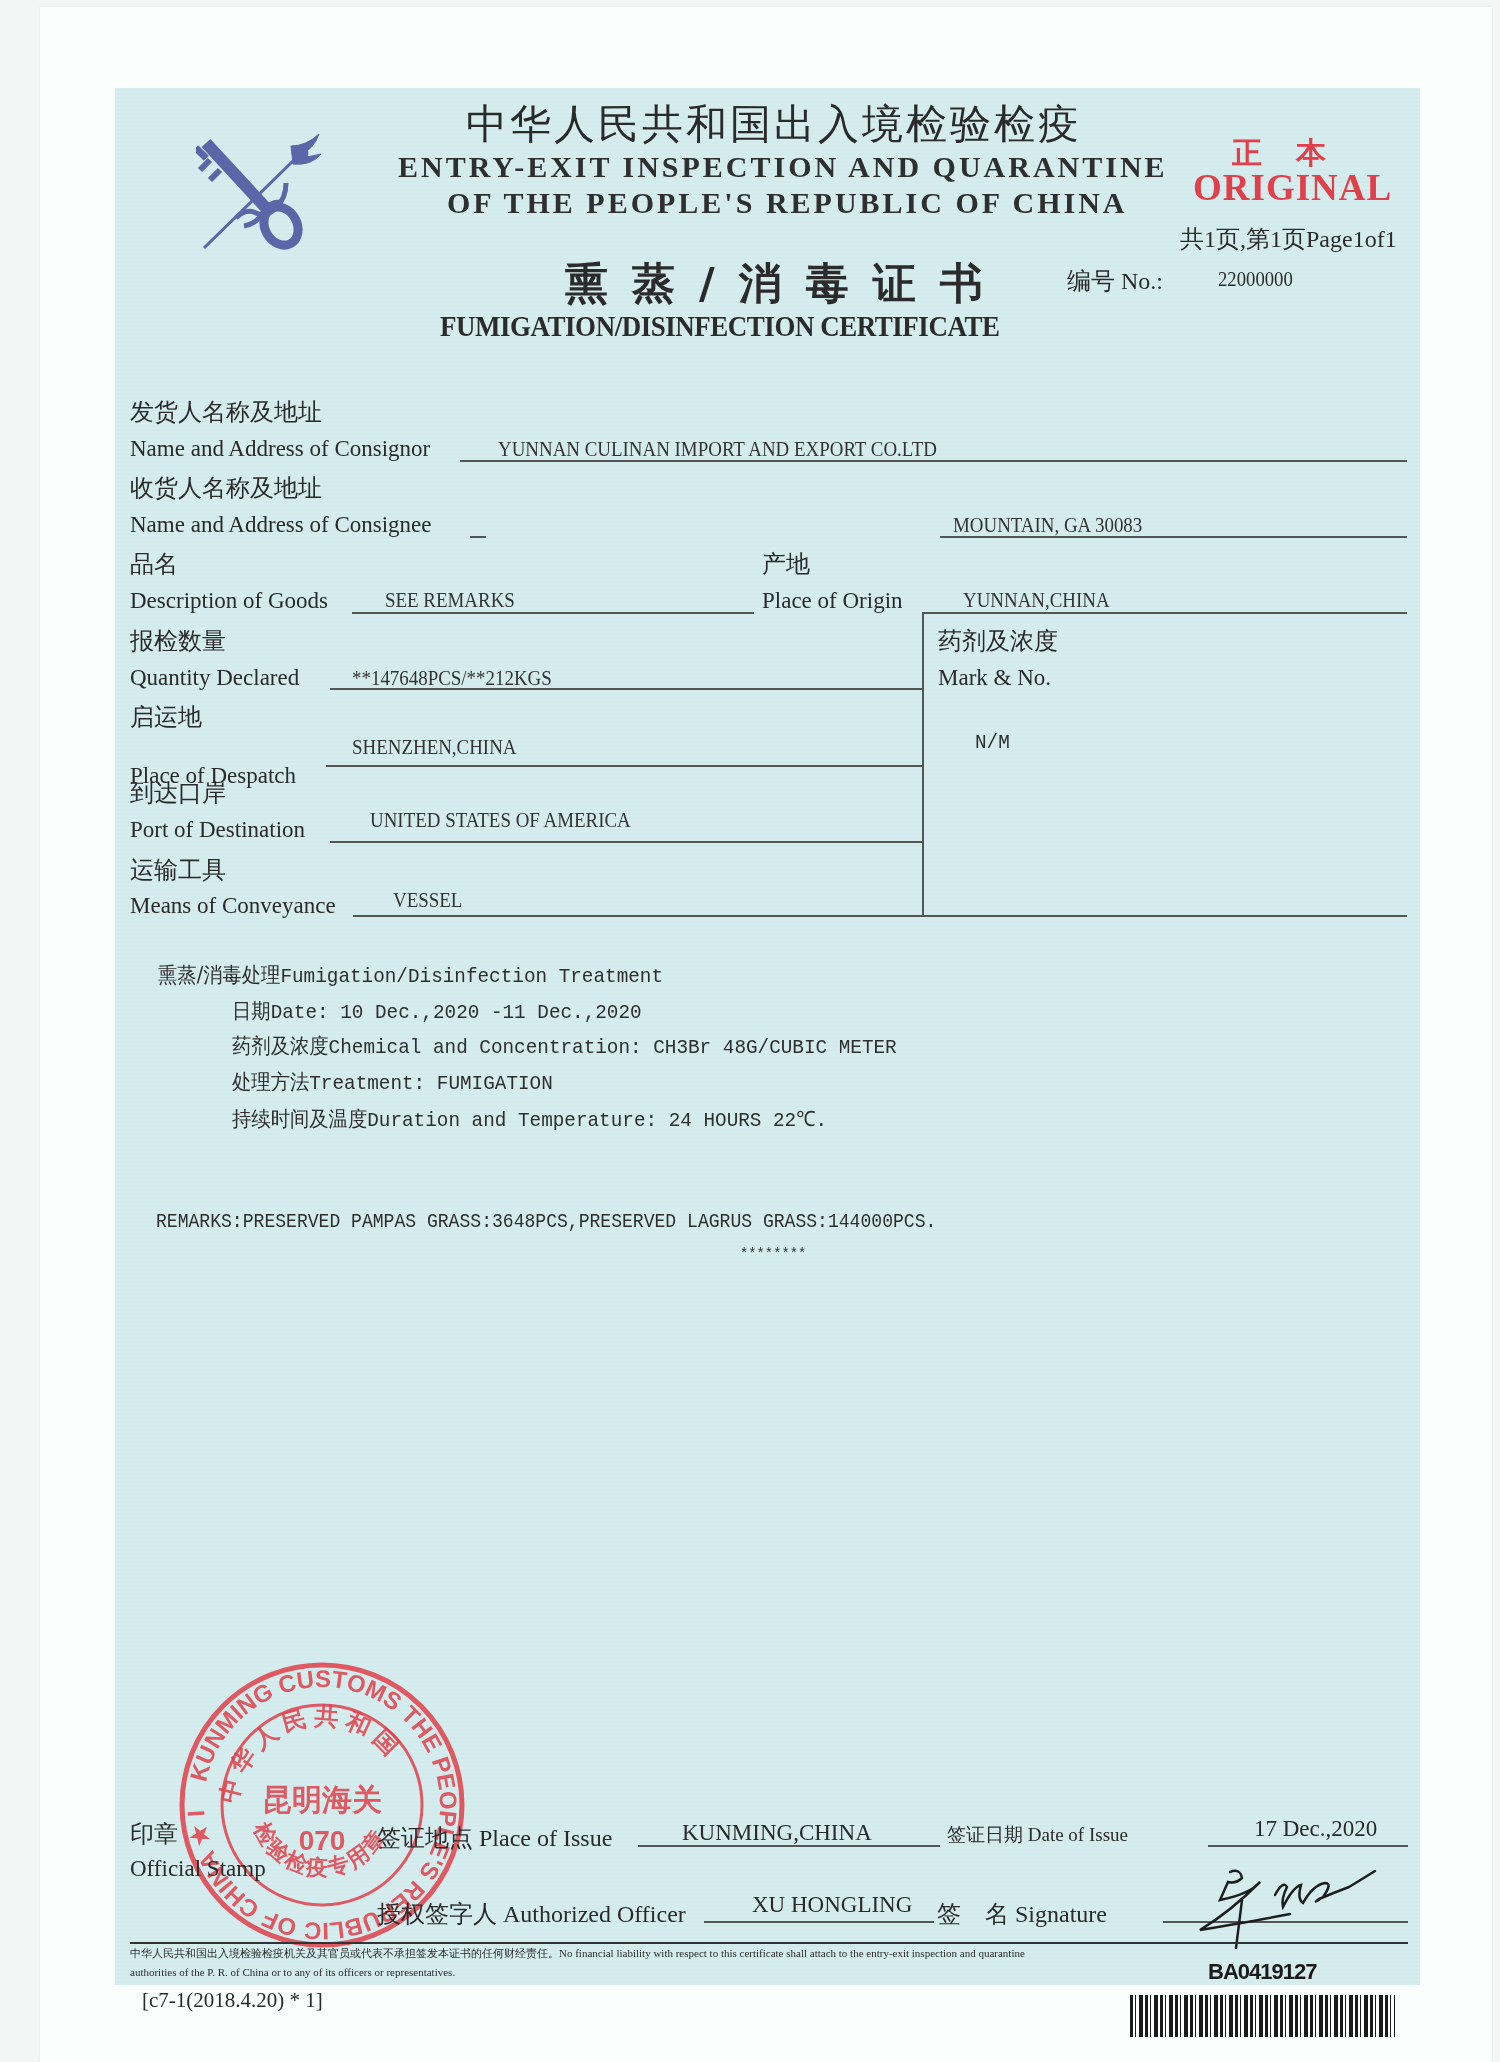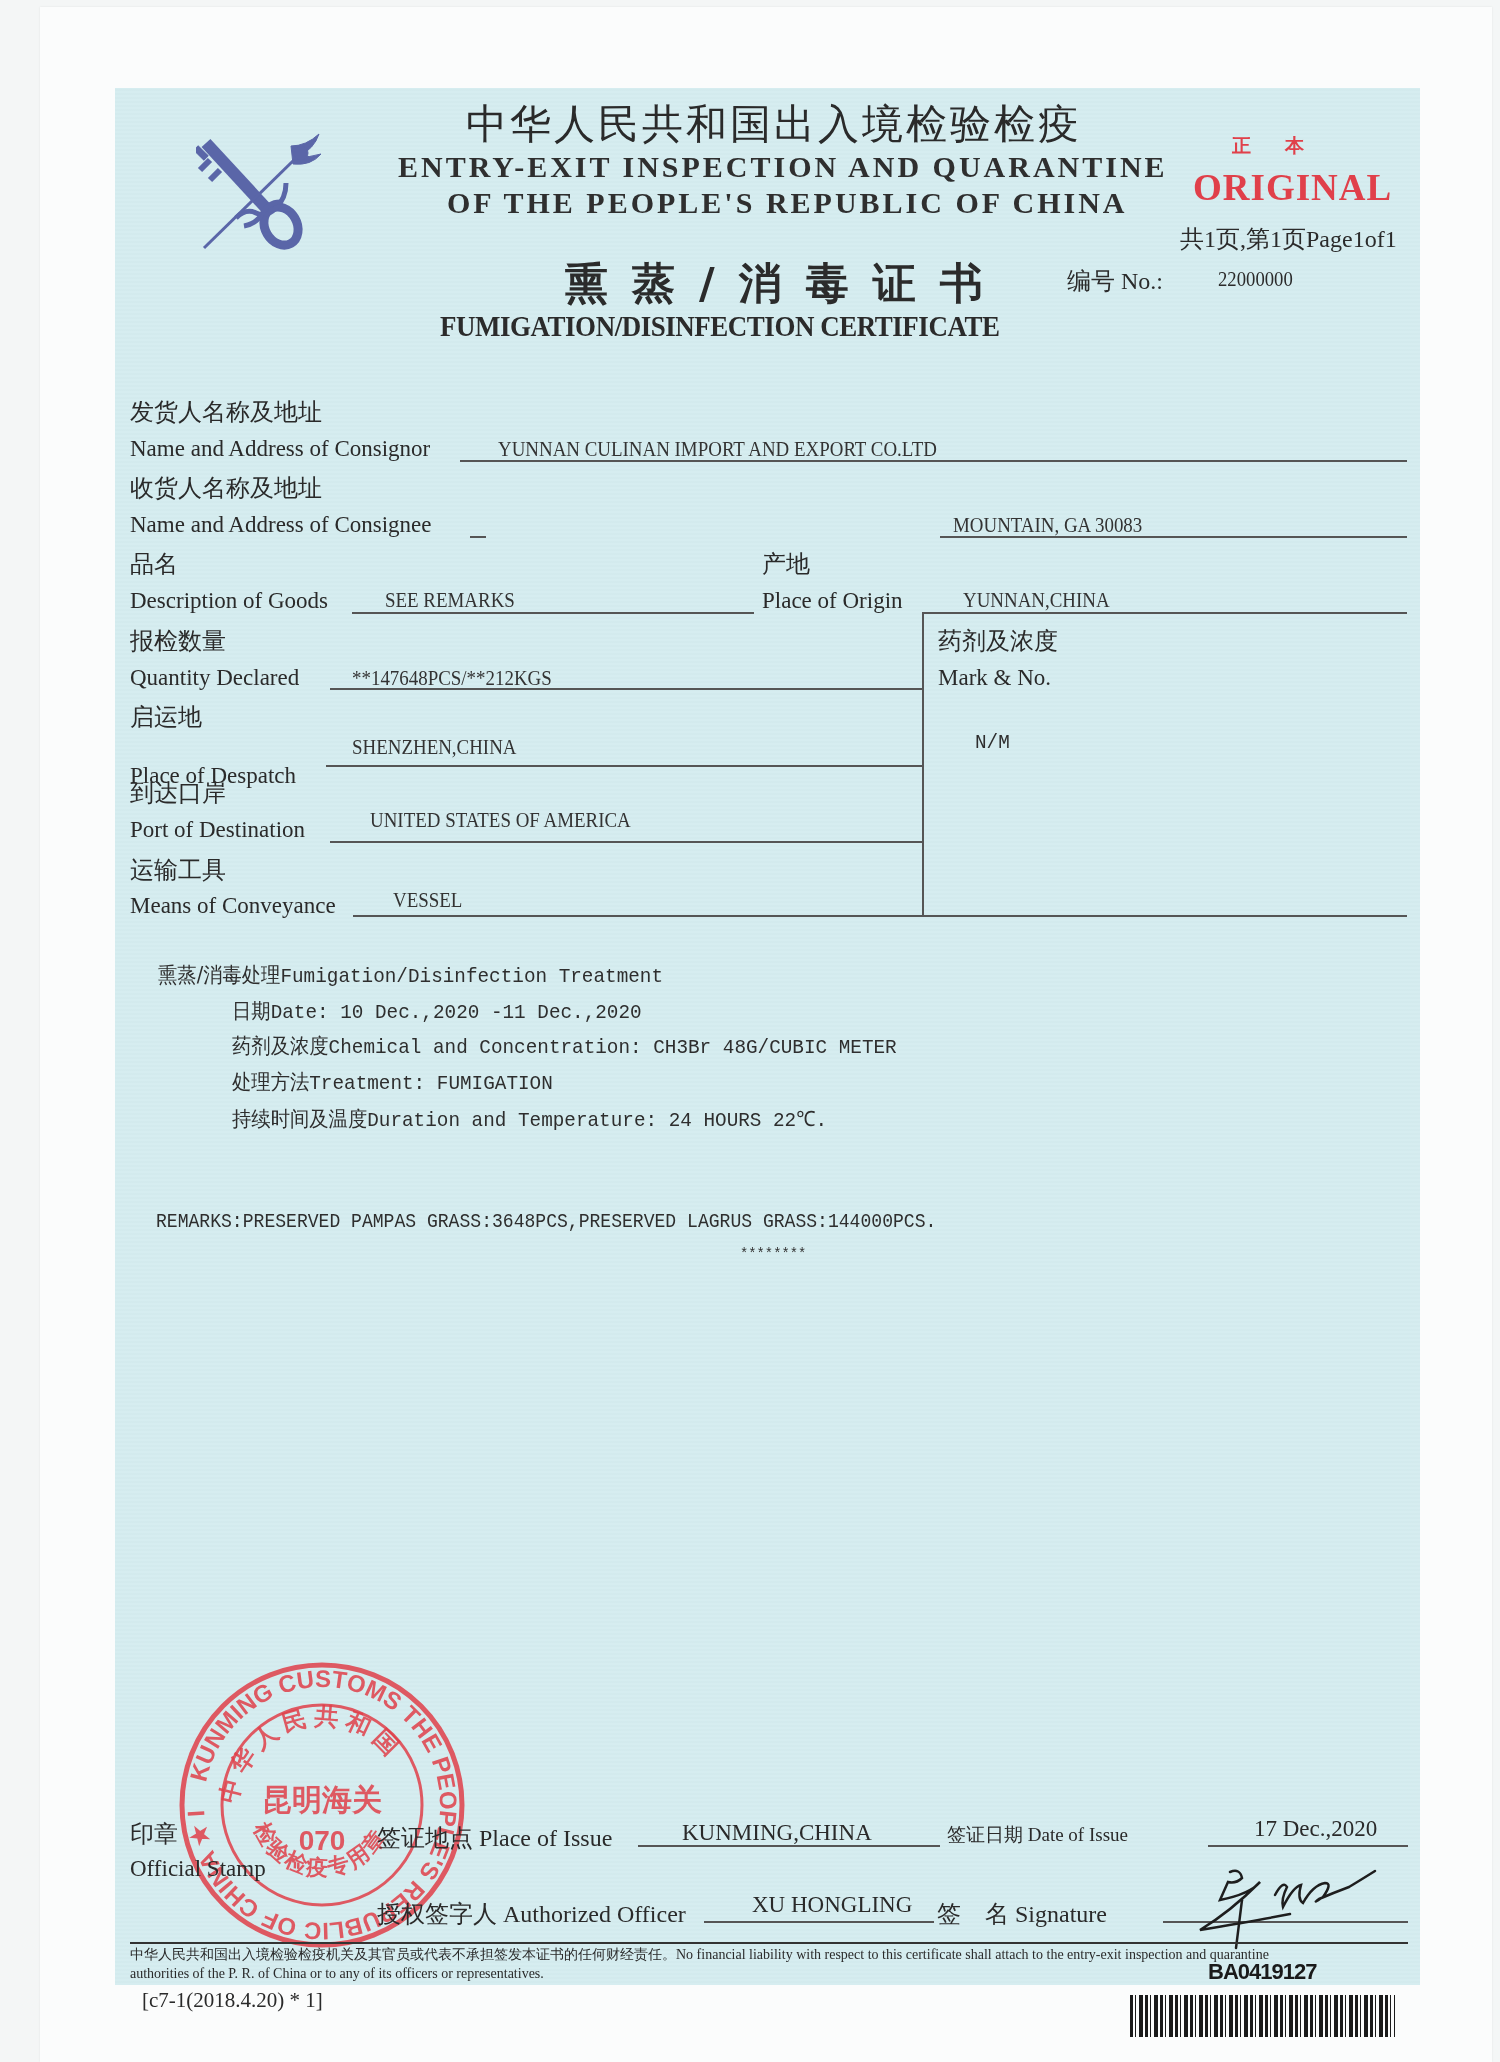--- a/index.html
+++ b/index.html
@@ -6,34 +6,34 @@
   body { width:1500px; height:2062px; background:#f4f6f6; position:relative; overflow:hidden;
          font-family:"Liberation Serif","DejaVu Serif",serif; color:#2b2b2b; }
   .paper { position:absolute; left:40px; top:7px; width:1452px; height:2055px; background:#fbfcfc;
            box-shadow: 0 0 2px rgba(0,0,0,0.08); }
   .panel { position:absolute; left:115px; top:88px; width:1305px; height:1897px;
            background: repeating-linear-gradient(0deg, #d6edf0 0px, #d6edf0 2px, #d0e8eb 3px, #d6edf0 4px); }
   .abs { position:absolute; white-space:nowrap; }
   .cn-head { font-family:"DejaVu Sans",sans-serif; font-size:41px; letter-spacing:3px; color:#2a2a2a; }
   .en-head { font-size:30px; font-weight:bold; letter-spacing:3px; color:#2f2f2f; }
   .red { color:#e0404a; }
-  .orig-cn { font-family:"DejaVu Sans",sans-serif; font-weight:bold; font-size:19px; letter-spacing:34px; }
+  .orig-cn { font-family:"DejaVu Sans",sans-serif; font-weight:bold; font-size:30px; letter-spacing:34px; }
   .orig-en { font-size:37px; font-weight:bold; letter-spacing:1px; }
   .pageof { font-size:24px; }
   .certno { font-size:22px; }
   .title-cn { font-family:"DejaVu Sans",sans-serif; font-weight:bold; font-size:43px; letter-spacing:24px; }
   .title-en { font-size:29px; font-weight:bold; letter-spacing:-0.5px; transform:scaleX(0.93); transform-origin:left; }
   .lbl-cn { font-family:Liberation Sans, sans-serif; font-size:24px; color:#2a2a2a; }
   .lbl-en { font-size:23px; color:#2a2a2a; }
   .val { font-size:22px; color:#333; transform:scaleX(0.86); transform-origin:left; }
   .line { position:absolute; height:0; border-top:2px solid #555; }
   .vline { position:absolute; width:0; border-left:2px solid #555; }
   .mono { font-family:"Liberation Mono","DejaVu Sans Mono",monospace; font-size:21px; color:#2e2e2e; transform:scaleX(0.92); transform-origin:left; }
   .mono-cn { font-family:"DejaVu Sans",sans-serif; }
-  .disclaimer { font-size:14px; color:#2a2a2a; }
+  .disclaimer { font-size:11px; color:#2a2a2a; }
   .stamp { position:absolute; left:177px; top:1660px; width:290px; height:290px; }
   .barcode { position:absolute; left:1130px; top:1995px; width:265px; height:42px;
              background: repeating-linear-gradient(90deg, #1a1a1a 0 3px, transparent 3px 5px, #1a1a1a 5px 6px, transparent 6px 9px, #1a1a1a 9px 13px, transparent 13px 15px); }
   .bar-text { font-family:"Liberation Sans",sans-serif; font-weight:bold; font-size:22px; color:#1a1a1a; letter-spacing:-1px; }
 </style>
 </head>
 <body>
 
 <div class="paper"></div>
 <div class="panel"></div>

